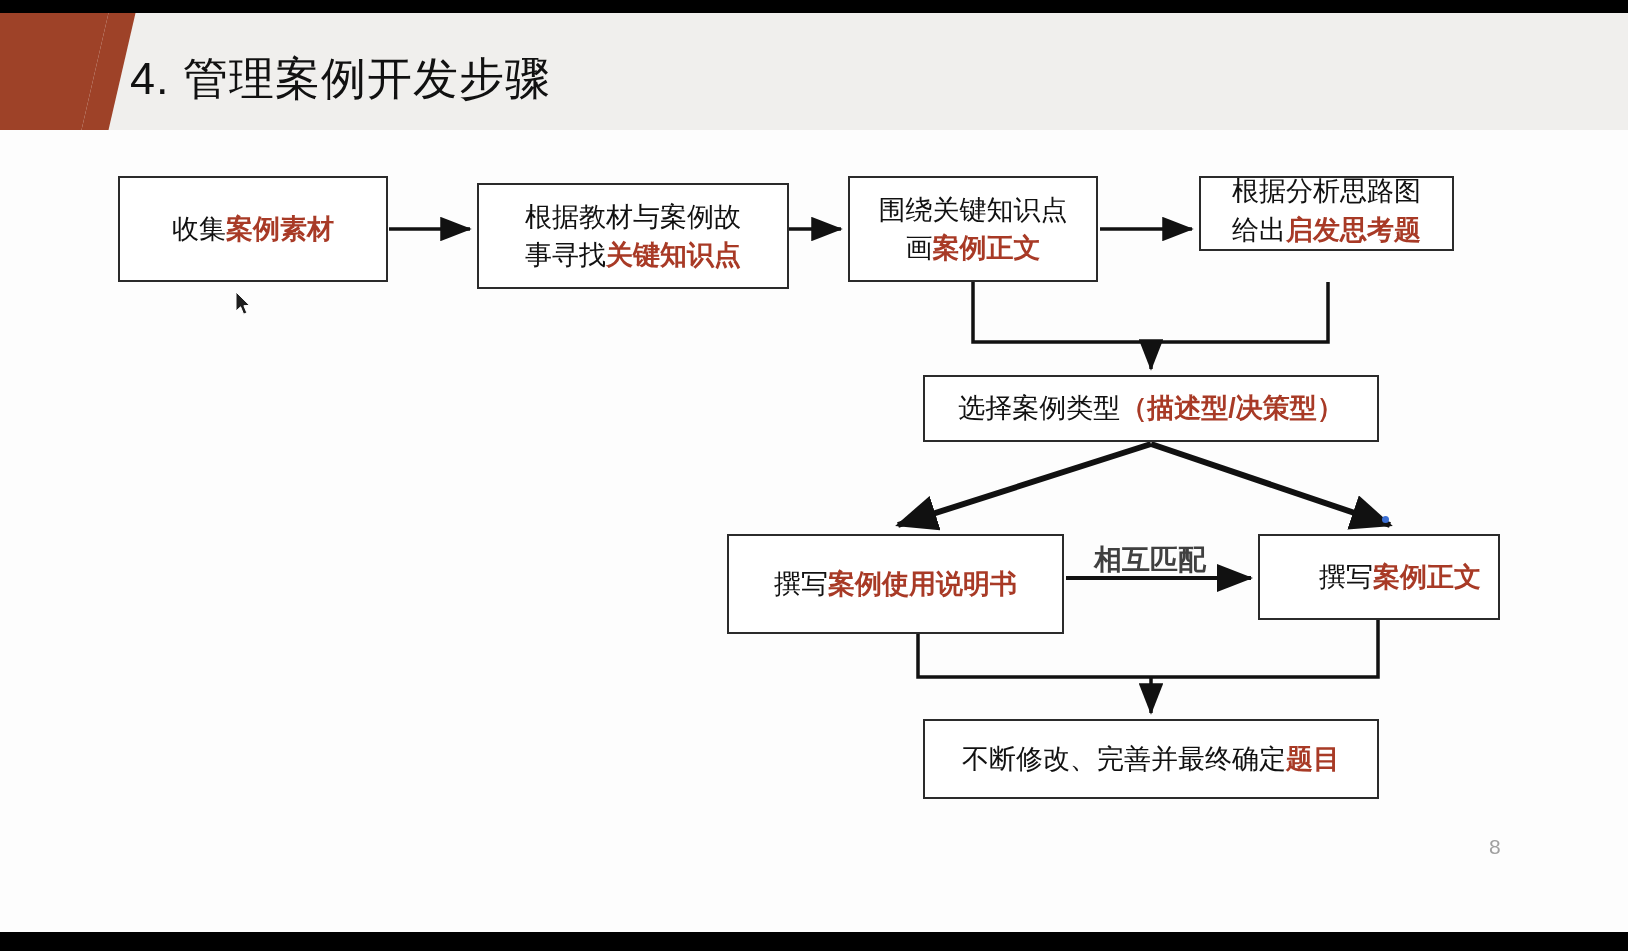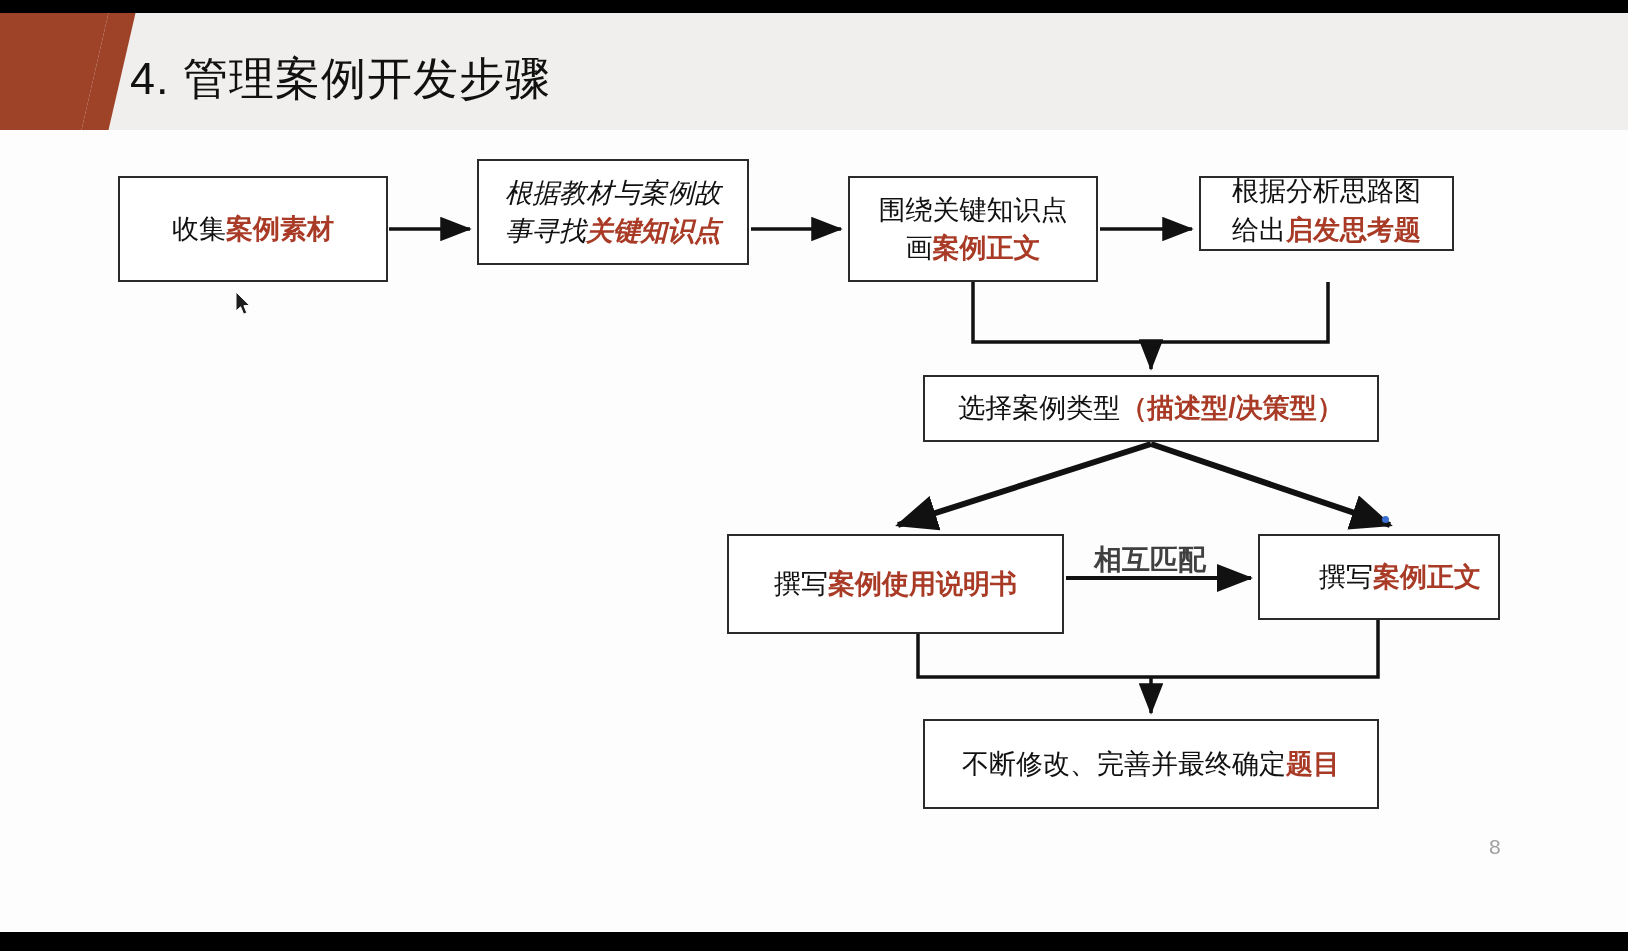--- a/index.html
+++ b/index.html
@@ -93,27 +93,27 @@
     font-size: 27px;
     line-height: 1.42;
     white-space: nowrap;
   }
   .box .line { display: block; }
   .box .hl { color: #a83a26; font-weight: bold; }
   .box .blk { color: #111111; }
 
   
   #box-collect     { left: 118px; top: 163px; width: 270px; height: 106px; }
-  #box-find-key    { left: 477px; top: 146px; width: 272px; height: 106px; font-style: italic; }
+  #box-find-key    { left: 477px; top: 170px; width: 312px; height: 106px; }
   #box-draw-map    { left: 848px; top: 163px; width: 250px; height: 106px; text-align: right; }
   #box-questions   { left: 1199px; top: 163px; width: 255px; height: 75px; justify-content: flex-end; }
   #box-case-type   { left: 923px; top: 362px; width: 456px; height: 67px; }
   #box-manual      { left: 727px; top: 521px; width: 337px; height: 100px; }
   #box-maintext    { left: 1258px; top: 521px; width: 242px; height: 86px; padding-left: 42px; }
-  #box-finalize    { left: 923px; top: 706px; width: 456px; height: 90px; }
+  #box-finalize    { left: 923px; top: 706px; width: 456px; height: 80px; }
 
   
   .connectors {
     position: absolute;
     left: 0; top: 0;
     width: 1628px; height: 919px;
     pointer-events: none;
   }
 
   

